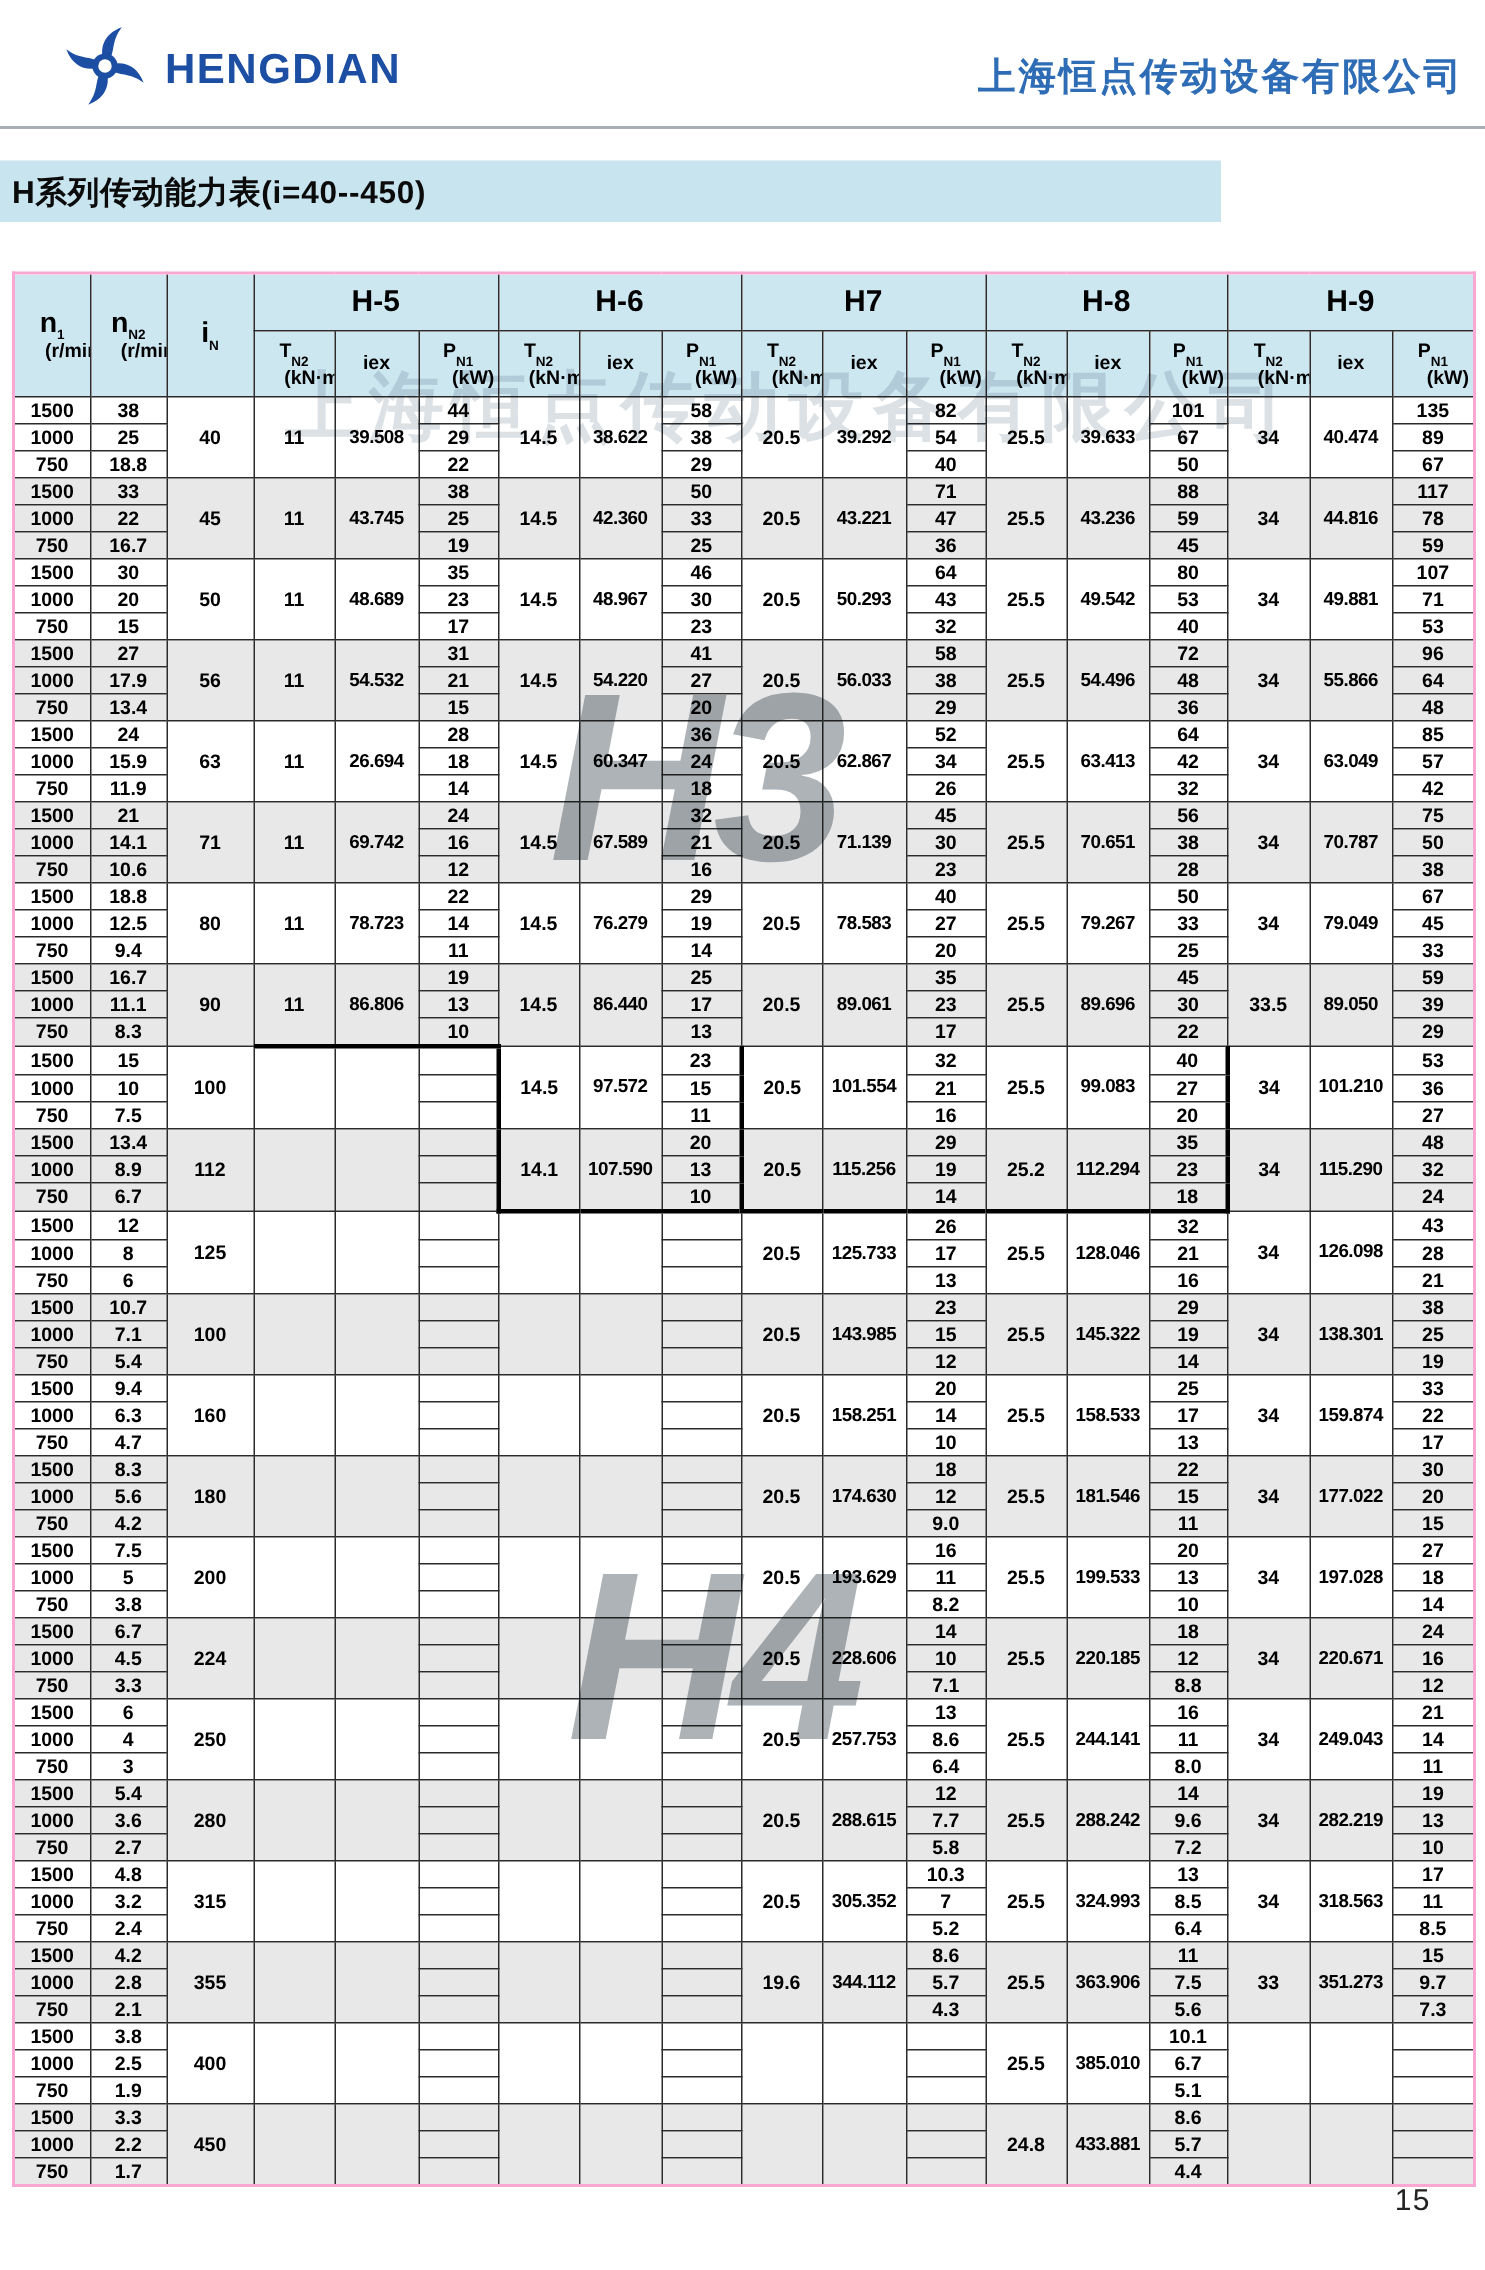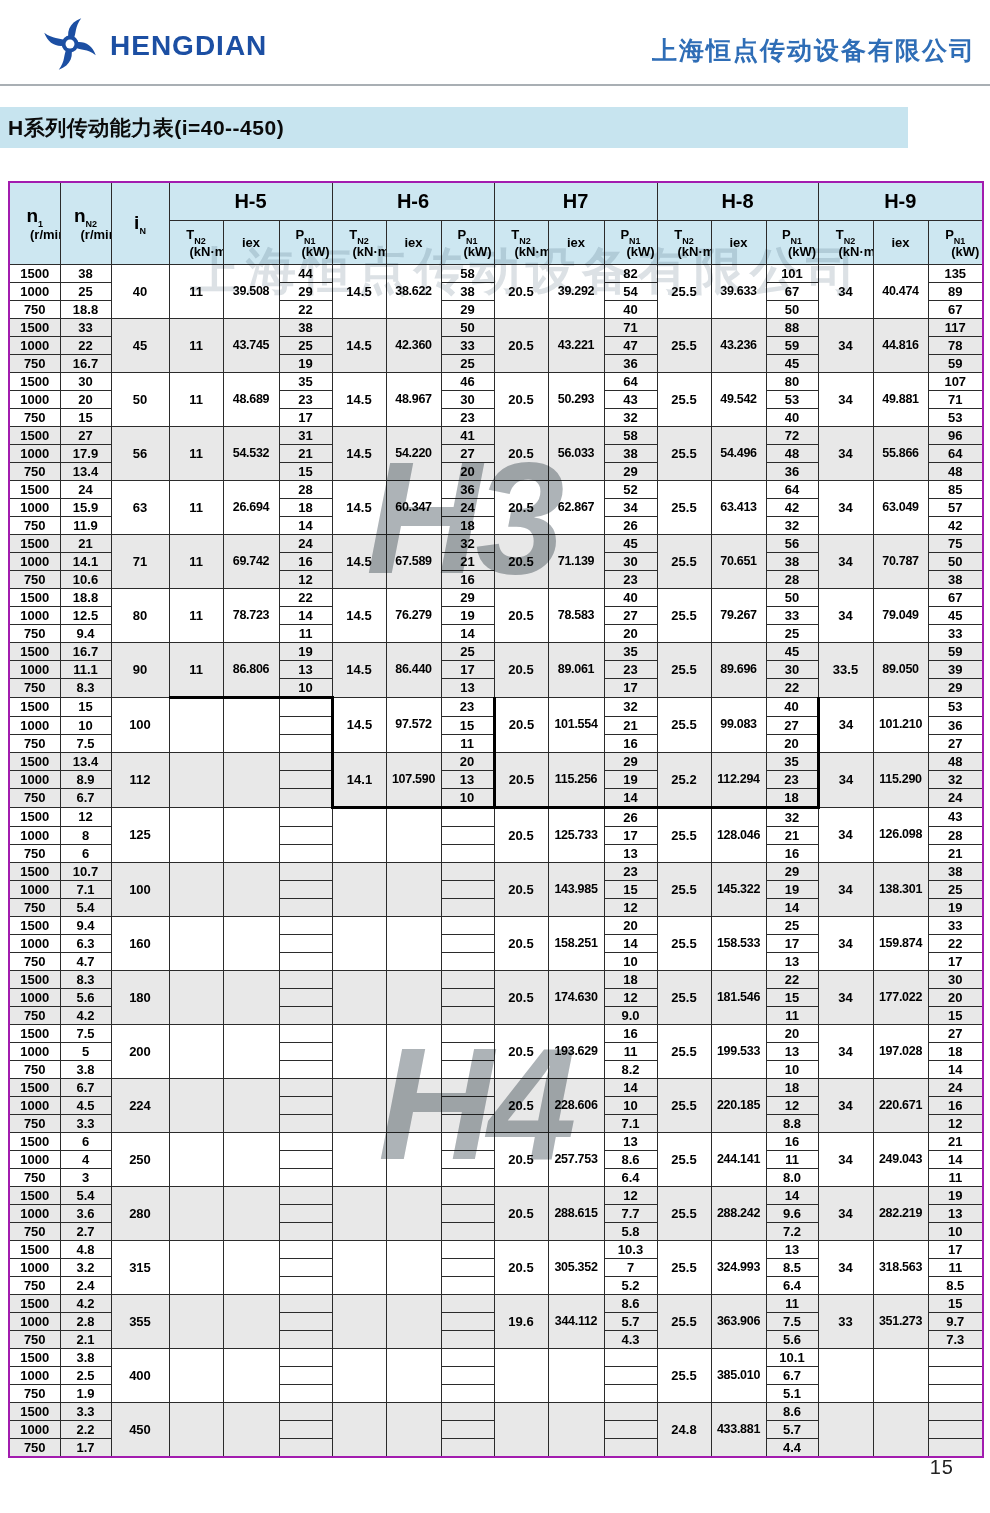--- a/index.html
+++ b/index.html
@@ -21,33 +21,33 @@
   }
   .company-name{
     position:absolute;right:14px;top:34px;
     font-size:25px;font-weight:bold;color:#2e6db6;
     letter-spacing:2px;white-space:nowrap;
   }
   .divider{position:absolute;left:0;top:84px;width:990px;height:2px;background:#a9afb4;}
 
   
   .title-bar{
-    position:absolute;left:0;top:107px;width:908px;height:41px;
+    position:absolute;left:0;top:107px;width:814px;height:41px;
     background:#c7e4ef;
   }
   .title-bar .t{
     position:absolute;left:8px;top:7px;
     font-size:21px;font-weight:bold;color:#0b0b0b;letter-spacing:0.5px;
   }
 
   
   table.cap{
     position:absolute;left:8px;top:181px;width:974px;
     border-collapse:collapse;table-layout:fixed;
-    border:2px solid #a21caf;
+    border:2px solid #f9a8d4;
   }
   .cap th,.cap td{
     border:1px solid #2b2b2b;
     padding:0;text-align:center;vertical-align:middle;
     overflow:hidden;white-space:nowrap;
   }
   .cap thead th{background:#cde7f1;}
   .cap tr.gh{height:38px;}
   .cap tr.sh{height:44px;}
   .cap tbody tr{height:17px;}

